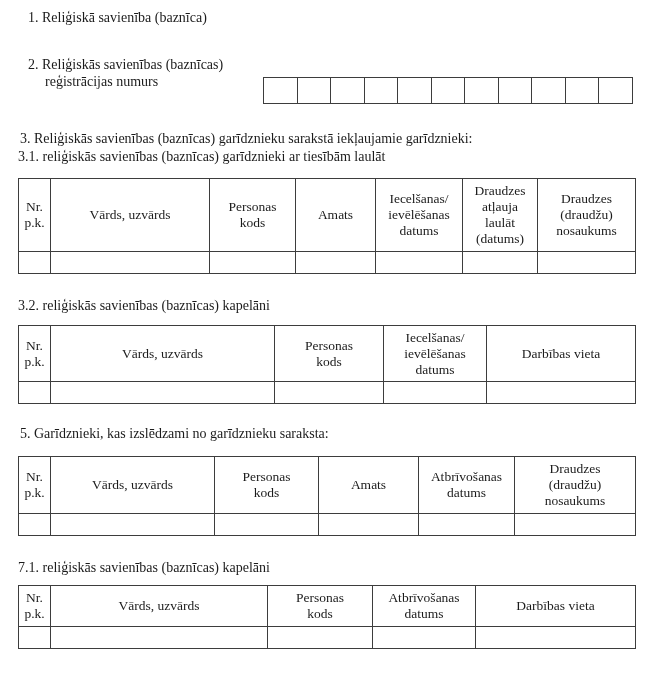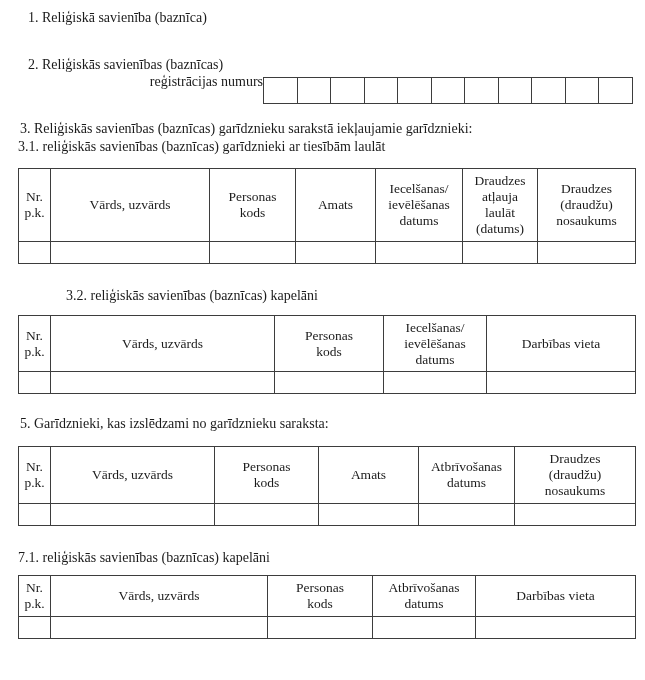--- a/index.html
+++ b/index.html
@@ -15,30 +15,30 @@
   
   .item1 { display: flex; margin: 2px 0 0 10px; }
   .item1 .lbl { width: 235px; flex: none; font-size: 14px; line-height: 18px; }
   .name-field { flex: 1; }
   .name-line { height: 23px; border-bottom: 1px solid #3d3d3d; }
   .caption { text-align: center; font-size: 12.5px; line-height: 16px; margin-top: 3px; }
 
   
   .item2 { display: flex; margin: 29px 0 0 10px; }
   .item2 .lbl { width: 235px; flex: none; font-size: 14px; line-height: 17px; }
-  .item2 .lbl .l2 { margin-left: 17px; text-align: right; }
+  .item2 .lbl .l2 { margin-left: 17px; }
   .boxes { display: flex; margin-top: 21px; height: 27px; flex: 1; max-width: 370px; }
   .box { flex: 1; border: 1px solid #3d3d3d; margin-left: -1px; background: #fff; }
   .box:first-child { margin-left: 0; }
 
   
   .heading, .sub { font-size: 14px; line-height: 18px; }
   .heading { margin-left: 2px; }
-  .mt-h3  { margin-top: 16px; }
-  .mt-s32 { margin-top: 23px; margin-left: 48px; }
+  .mt-h3  { margin-top: 26px; }
+  .mt-s32 { margin-top: 23px; }
   .mt-h4  { margin-top: 21px; }
   .mt-s42 { margin-top: 23px; }
 
   
   table.t {
     border-collapse: collapse;
     table-layout: fixed;
     width: 617px;
     font-size: 13.5px;
   }

